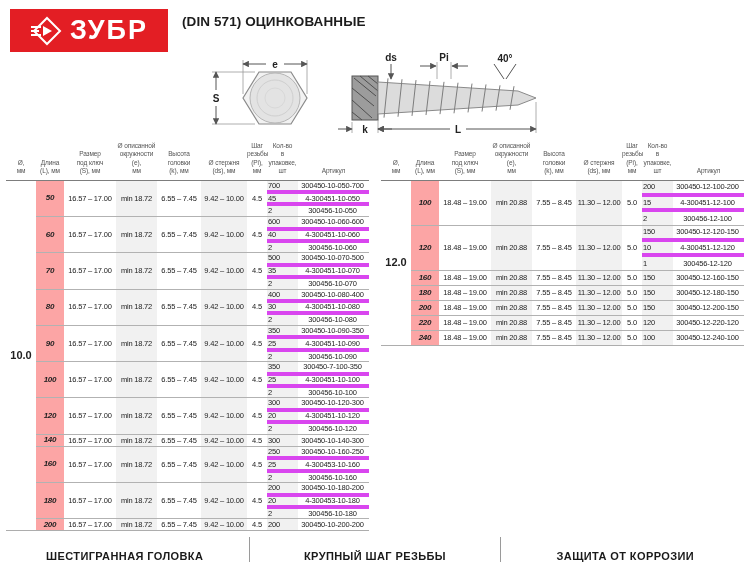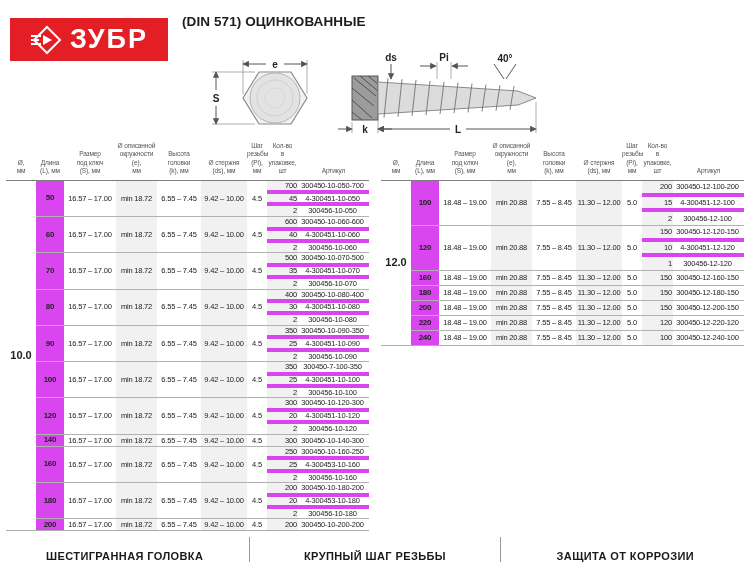--- a/index.html
+++ b/index.html
@@ -1,20 +1,20 @@
 <!DOCTYPE html>
 <html><head>
 <meta charset="utf-8">
 <style>
   html,body{margin:0;padding:0;background:#fff;}
   #app{position:relative;width:750px;height:563px;background:#fff;overflow:hidden;
        font-family:"Liberation Sans",sans-serif;color:#222;}
 
   
-  .logo{position:absolute;left:10px;top:18px;width:158px;height:43px;background:#E31E24;
+  .logo{position:absolute;left:10px;top:9px;width:158px;height:43px;background:#E31E24;
         display:flex;align-items:center;justify-content:center;gap:6px;}
   .logo-text{color:#fff;font-weight:bold;font-size:27px;letter-spacing:2px;line-height:1;}
   .title{position:absolute;left:182px;top:13px;font-weight:bold;font-size:13.5px;
          line-height:1.4;color:#1c1c1c;letter-spacing:0.1px;}
 
   
   .diagram{position:absolute;left:200px;top:52px;}
   .dimtext{font:bold 10px "Liberation Sans",sans-serif;fill:#222;}
   .dimline{stroke:#555;stroke-width:1;fill:none;}
   .extline{stroke:#999;stroke-width:0.8;fill:none;}
@@ -25,23 +25,23 @@
   .t10{left:6px;width:363px;}
   .t12{left:381px;width:363px;}
   .ptable th{font-size:6.5px;font-weight:normal;color:#555;text-align:center;vertical-align:bottom;
              padding:2px 0 4px;border-bottom:1px solid #7d7d7d;white-space:pre-line;line-height:1.3;
              letter-spacing:-0.1px;height:25px;}
   .ptable td{font-size:7.5px;letter-spacing:-0.2px;color:#222;text-align:center;vertical-align:middle;
              padding:0 1px;white-space:nowrap;overflow:hidden;line-height:1;}
   .t10 tbody tr{height:12.1px;}
   .t12 tbody tr{height:15px;}
   td.col-dia{font-size:11px;font-weight:bold;letter-spacing:0;}
-  td.col-len{background:#d946ef;font-weight:bold;font-size:8px;}
+  td.col-len{background:#fca5a5;font-weight:bold;font-size:8px;font-style:italic;}
   td.col-e,td.col-ds,td.col-qty{background:#f1f1f1;}
-  td.col-qty{text-align:right;}
+  td.col-qty{text-align:left;}
   td.col-sku{text-align:center;padding-right:3px;}
   tr.gstart td{border-top:1px solid #b2b2b2;}
   td.subline{border-top:4px solid #d946ef;}
 
   
   .footer{position:absolute;left:0;top:528px;width:750px;height:34px;display:flex;align-items:flex-end;}
   .footer-item{flex:1;text-align:center;font-weight:bold;font-size:11px;color:#1a1a1a;
                letter-spacing:0.4px;}
   .footer-sep{width:1px;height:25px;background:#9a9a9a;}
 </style>

